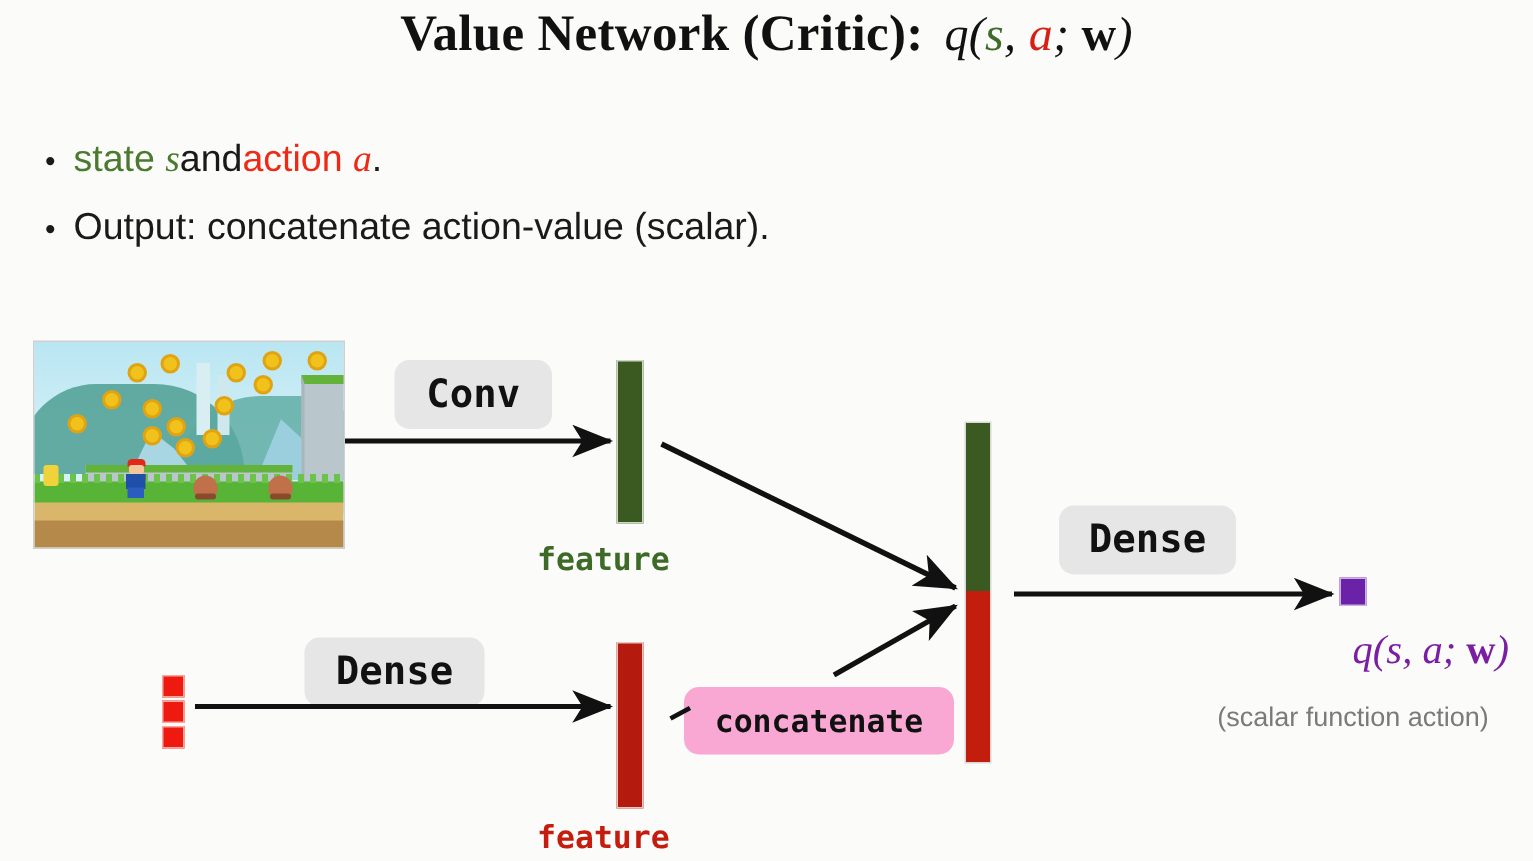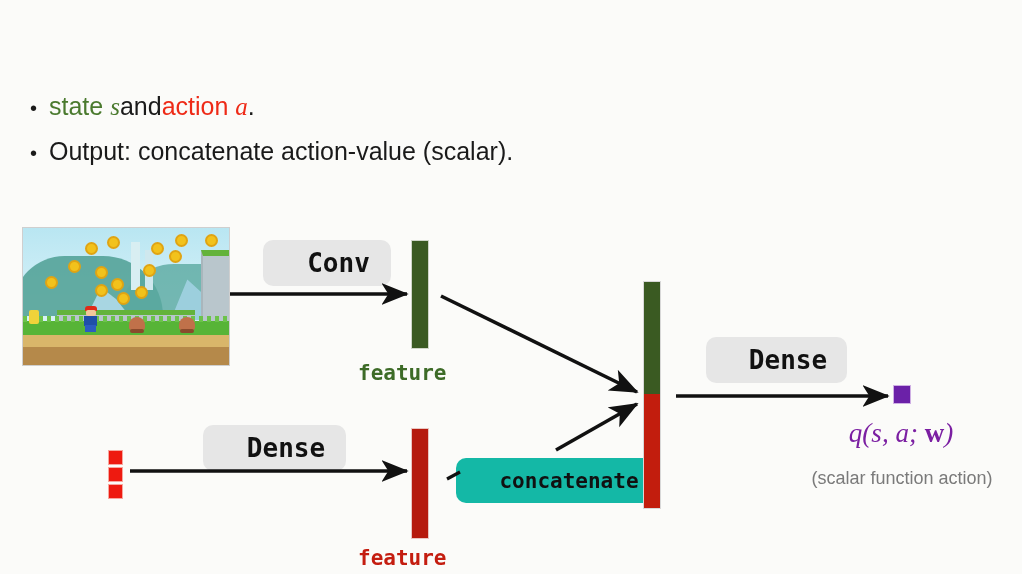--- a/index.html
+++ b/index.html
@@ -98,62 +98,64 @@
   
   .opbox{
     position:absolute;
     background:#e6e6e6;
     border-radius:10px;
     font-family:"DejaVu Sans Mono", monospace;
     font-weight:bold;
     color:#111;
     display:flex;align-items:center;justify-content:center;
     white-space:nowrap;
-    padding-left:23px;
   }
   #conv-box{left:263px;top:240px;width:105px;height:46px;font-size:26px;}
   #dense-box-action{left:203px;top:425px;width:120px;height:46px;font-size:26px;}
-  #concat-box{left:456px;top:458px;width:180px;height:45px;font-size:21px;background:#14b8a6;}
+  #concat-box{left:456px;top:458px;width:180px;height:45px;font-size:21px;background:#f9a8d4;}
   #dense-box-out{left:706px;top:337px;width:118px;height:46px;font-size:26px;}
 
   
   .bar{position:absolute;box-sizing:border-box;}
   #green-feature-bar{left:411px;top:240px;width:18px;height:109px;background:#3a5a22;border:1px solid #cfd6c8;}
   #red-feature-bar{left:411px;top:428px;width:18px;height:111px;background:#b51a0e;border:1px solid #e9c6c2;}
   #concat-bar{left:643px;top:281px;width:18px;height:228px;border:1px solid #d8d8d8;background:linear-gradient(to bottom,#3a5a22 0 49.5%,#c21d0d 49.5% 100%);}
 
   .feature-label{
     position:absolute;
     font-family:"DejaVu Sans Mono", monospace;font-weight:bold;font-size:21px;
     white-space:nowrap;
   }
   #green-feature-label{left:358px;top:361px;color:#3d6b27;}
   #red-feature-label{left:358px;top:546px;color:#c41d10;}
 
   
   #output-square{position:absolute;left:893px;top:385px;width:18px;height:19px;background:#6b21a8;border:1px solid #cfb0e4;box-sizing:border-box;}
   #output-math{
-    position:absolute;left:796px;top:418px;width:210px;text-align:center;
+    position:absolute;left:796px;top:418px;width:210px;text-align:right;
     font-family:"Liberation Serif",serif;font-style:italic;font-size:27px;color:#7b1fa2;
     white-space:nowrap;
   }
   #output-math .w{font-weight:bold;font-style:normal;}
   #output-caption{
     position:absolute;left:786px;top:468px;width:232px;text-align:center;
     font-size:18px;color:#7a7a7a;white-space:nowrap;
   }
 
   
   svg.arrows{position:absolute;inset:0;width:1022px;height:574px;pointer-events:none;}
 </style>
 </head>
 <body>
 
 <div class="slide">
 
+  <div class="title">
+    <span>Value Network (Critic):</span><span class="math"><span>q</span><span>(</span><span class="s">s</span><span>, </span><span class="a">a</span><span>; </span><span class="w">w</span><span>)</span></span>
+  </div>
 
   <div class="bullets">
     <div class="bullet">
       <span class="dot">•</span>
         <span class="green">state</span>
         <span class="green">&nbsp;</span>
         <i class="green">s</i>
         <span> and </span>
         <span class="red">action</span>
         <span class="red">&nbsp;</span>

